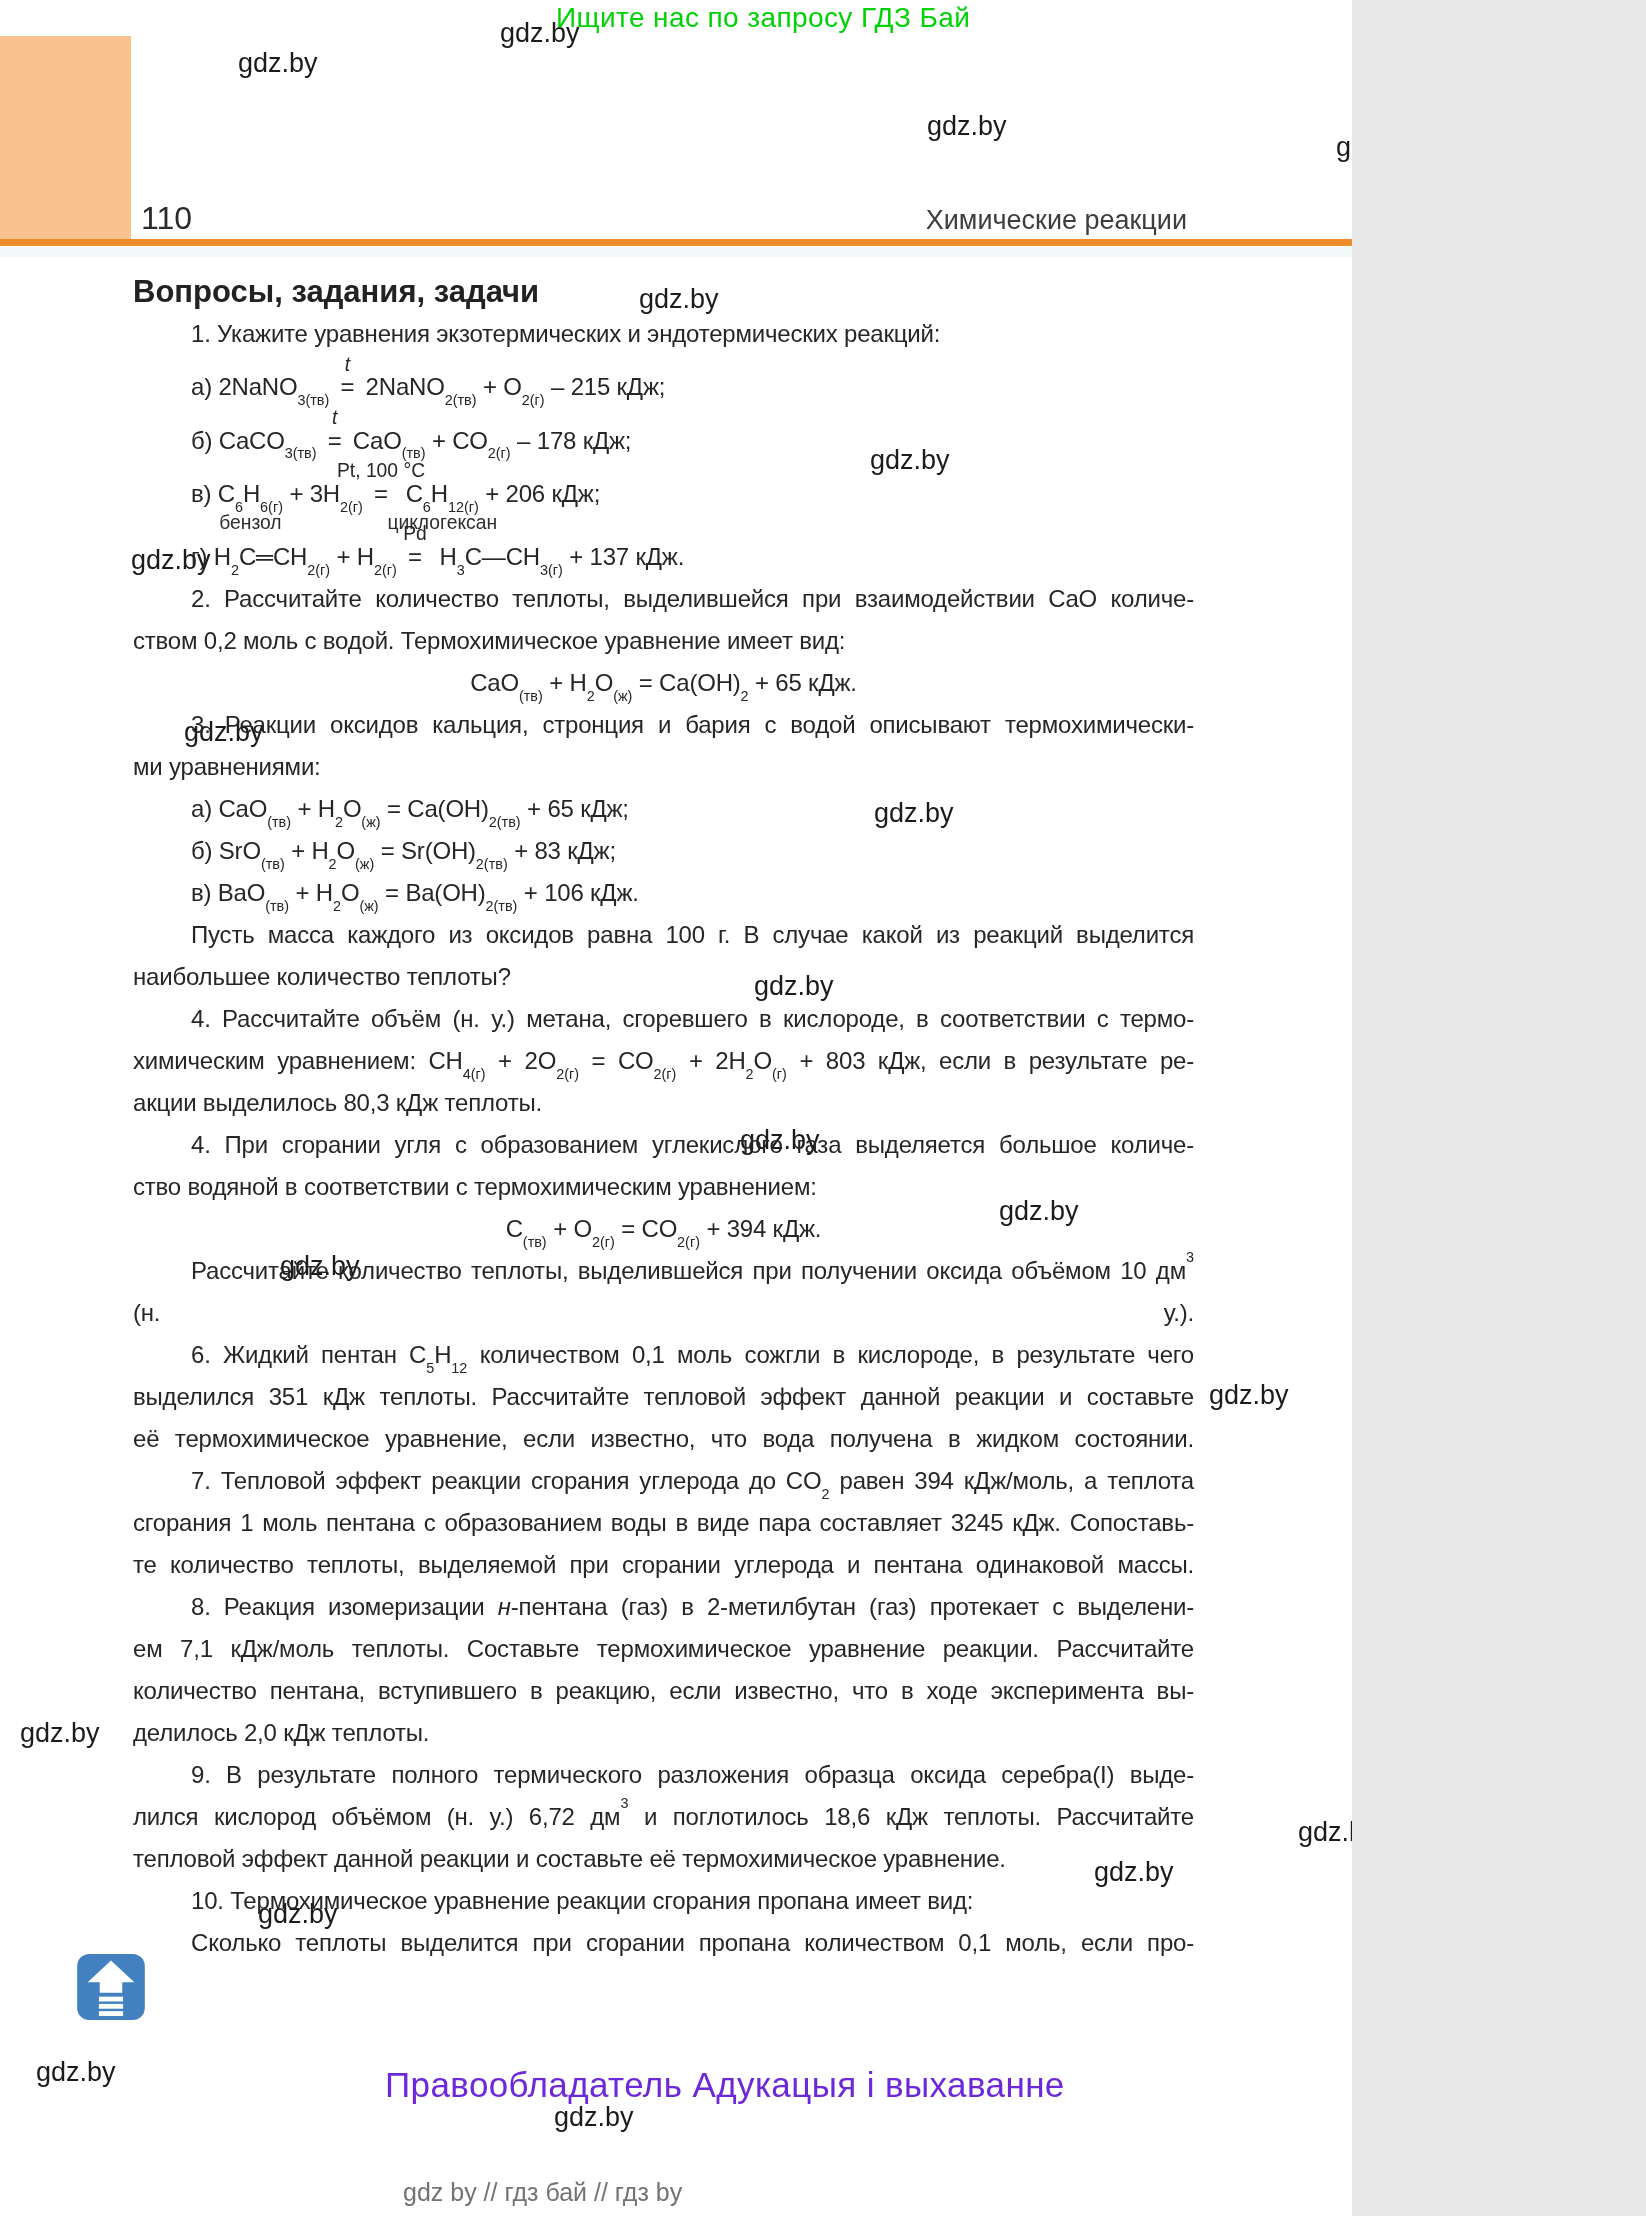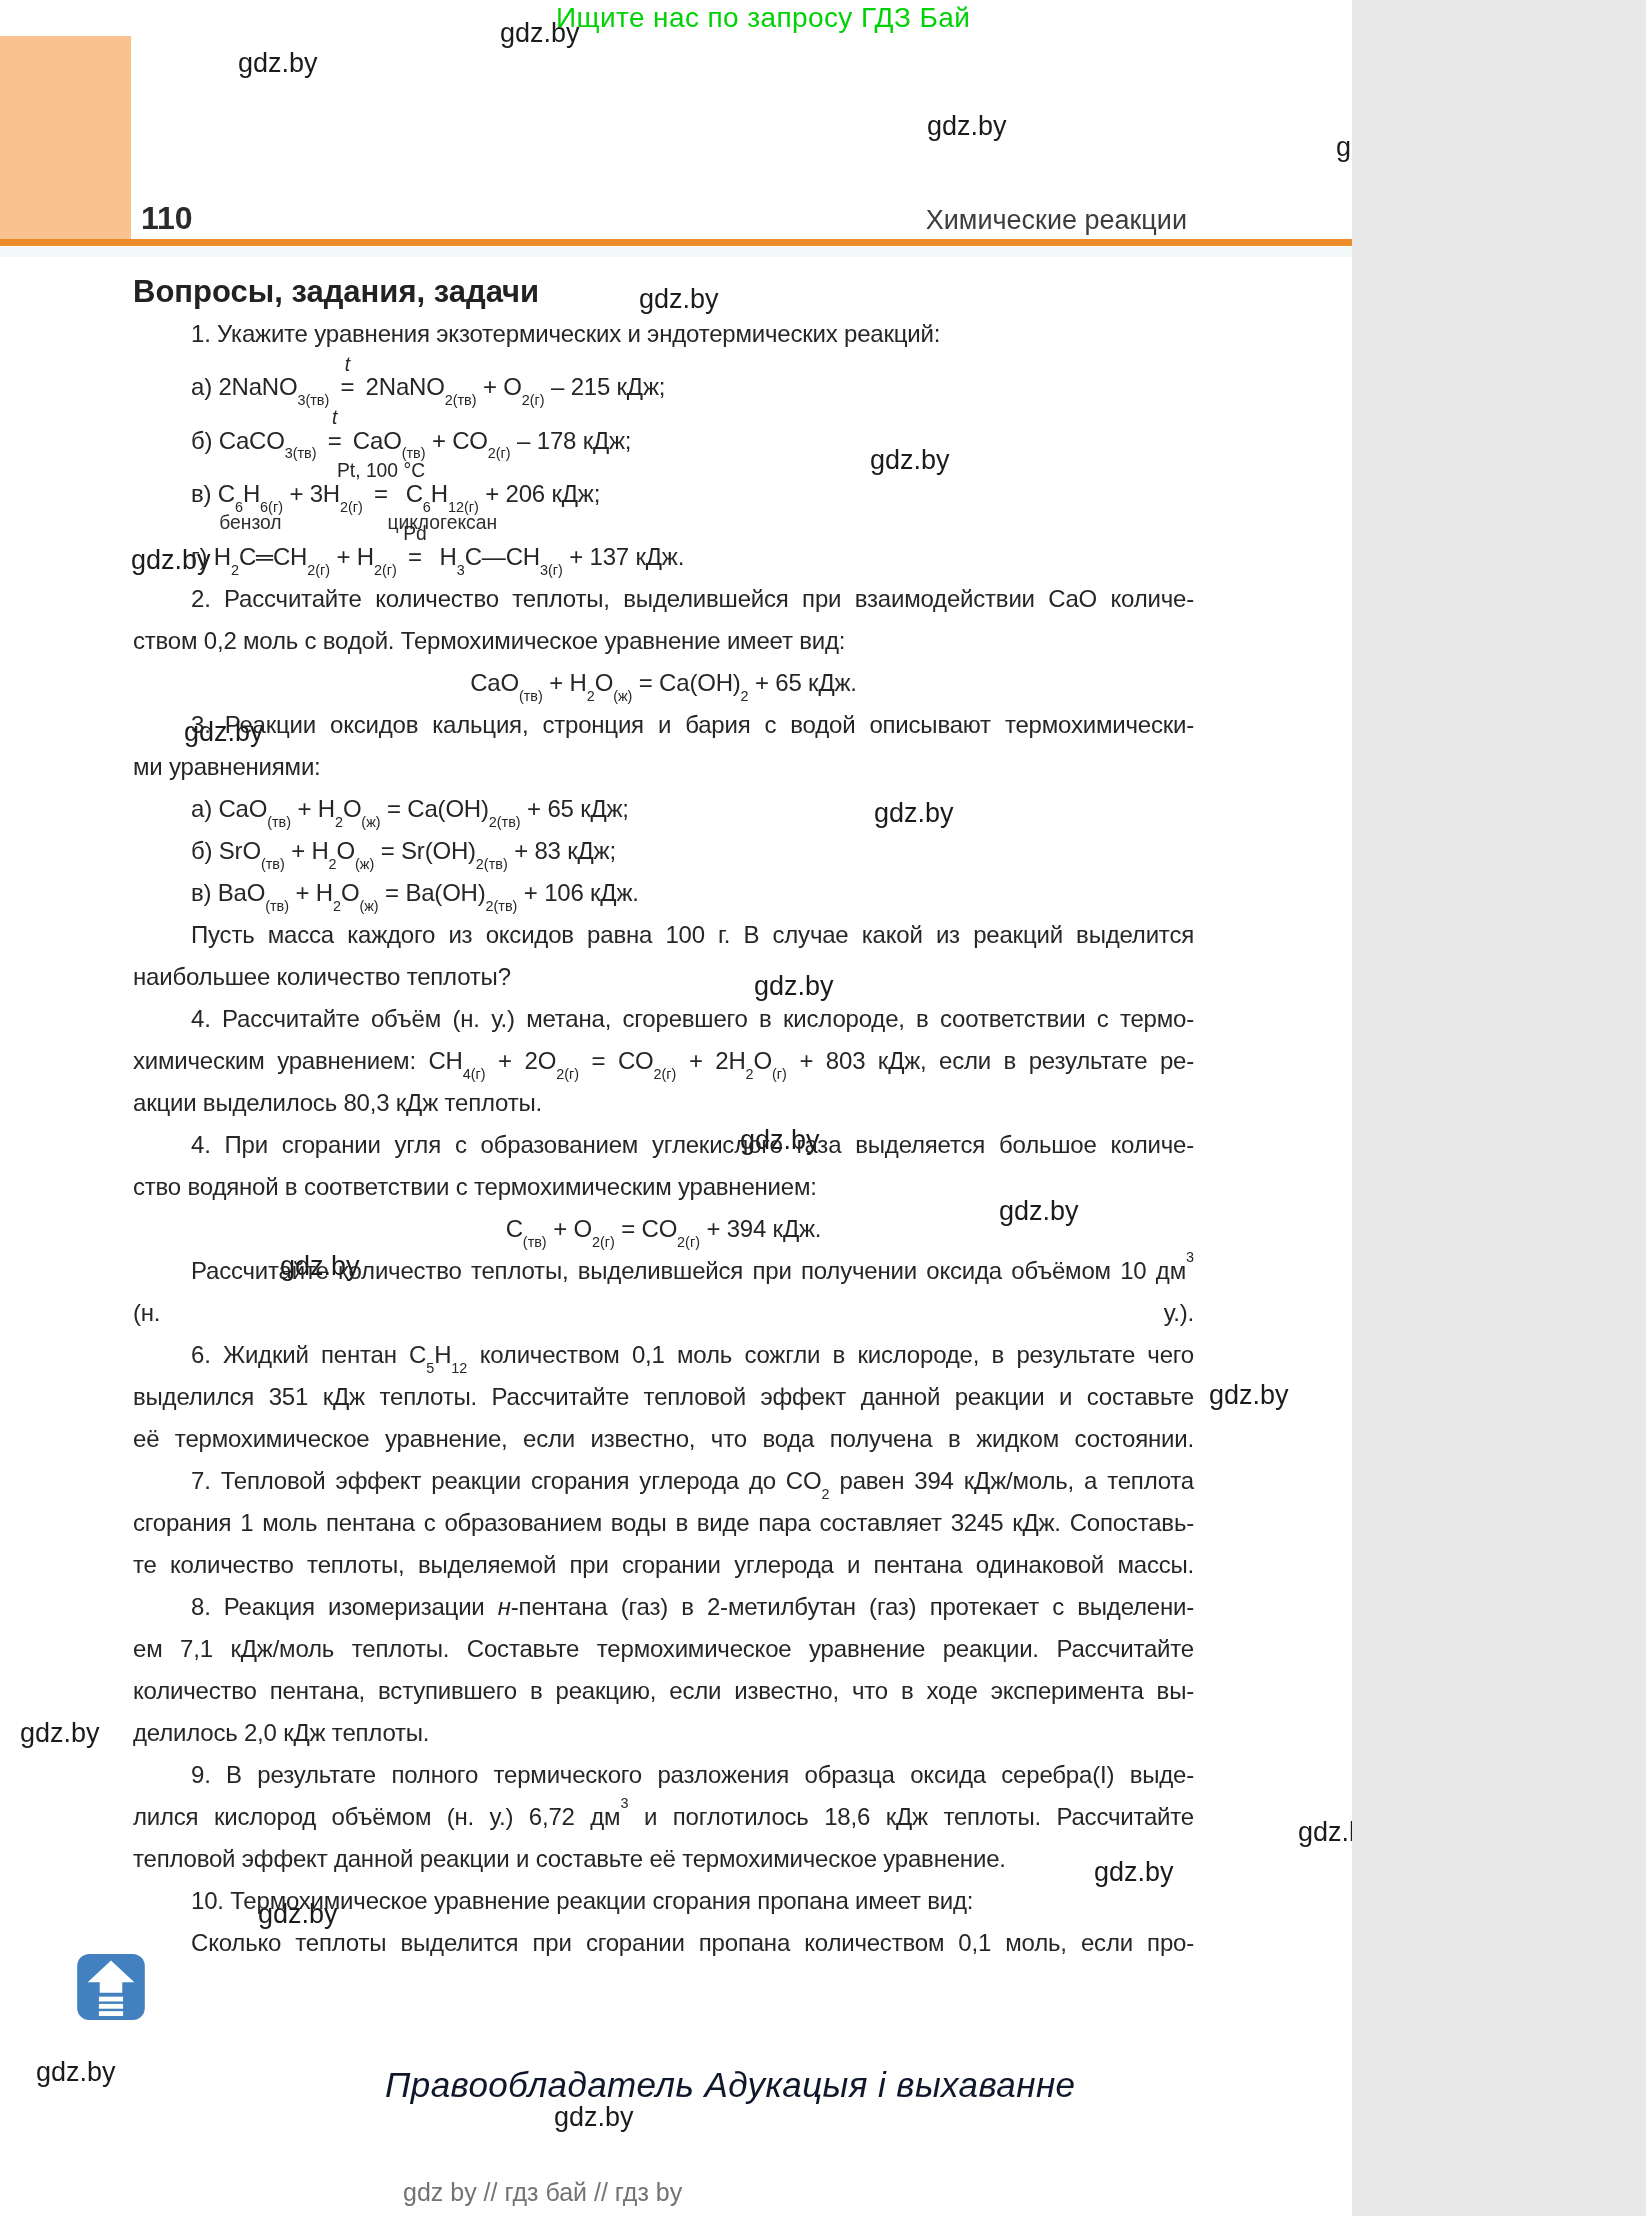--- a/index.html
+++ b/index.html
@@ -19,21 +19,21 @@
   }
   
   .corner-block {
     position: absolute; left: 0; top: 36px; width: 131px; height: 203px;
     border-bottom: 3.2px solid #eda055;
   }
   .header-rule { position: absolute; left: 0; top: 239px; height: 7.3px; width: 1484px; }
   .header-rule-shadow { position: absolute; left: 0; top: 247px; height: 9.7px; width: 1484px; background: #f3f8f9; }
   .page-number {
     position: absolute; left: 141px; top: 200px;
-    font-size: 32px; font-weight: bold; color: #2b2b2b;
+    font-size: 32px; font-weight: normal; color: #2b2b2b;
   }
   .chapter-title {
     position: absolute; top: 205px; right: 165px;
     font-size: 27px; color: #3d3d3d; white-space: nowrap;
   }
   
   .wm {
     position: absolute; font-size: 27px; color: #1b1b1b; white-space: nowrap;
   }
   
@@ -167,17 +167,17 @@
       <svg viewBox="0 0 84 82" xmlns="http://www.w3.org/2000/svg">
         <rect id="icon-bg" x="0" y="0" width="84" height="82" rx="15" fill="#4280bf"></rect>
         <polygon points="42,8 71,35 56,35 56,48 28,48 28,35 13,35" fill="#ffffff"></polygon>
         <rect x="27" y="53" width="30" height="6" fill="#ffffff"></rect>
         <rect x="27" y="62" width="30" height="6" fill="#ffffff"></rect>
         <rect x="27" y="71" width="30" height="6" fill="#ffffff"></rect>
       </svg>
     </span>
   </div>
 
-  <div class="copyright" style="color: #0f172a; font-style: italic;">Правообладатель Адукацыя і выхаванне</div>
+  <div class="copyright" style="color: #6d28d9;">Правообладатель Адукацыя і выхаванне</div>
   <div class="bottom-links" style="color: #737373;">gdz by  //  гдз бай  //  гдз by</div>
 
 </div>
 
 
 </body></html>

